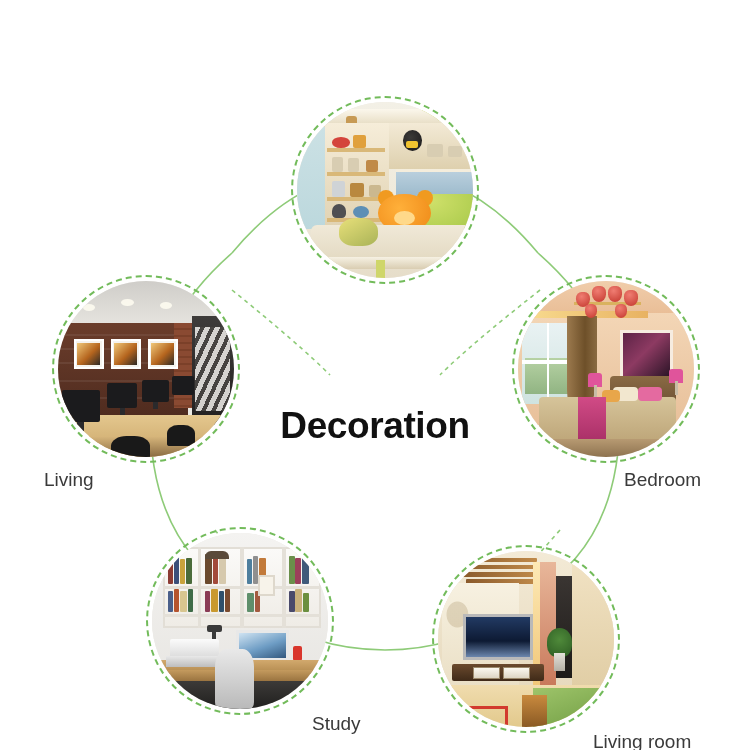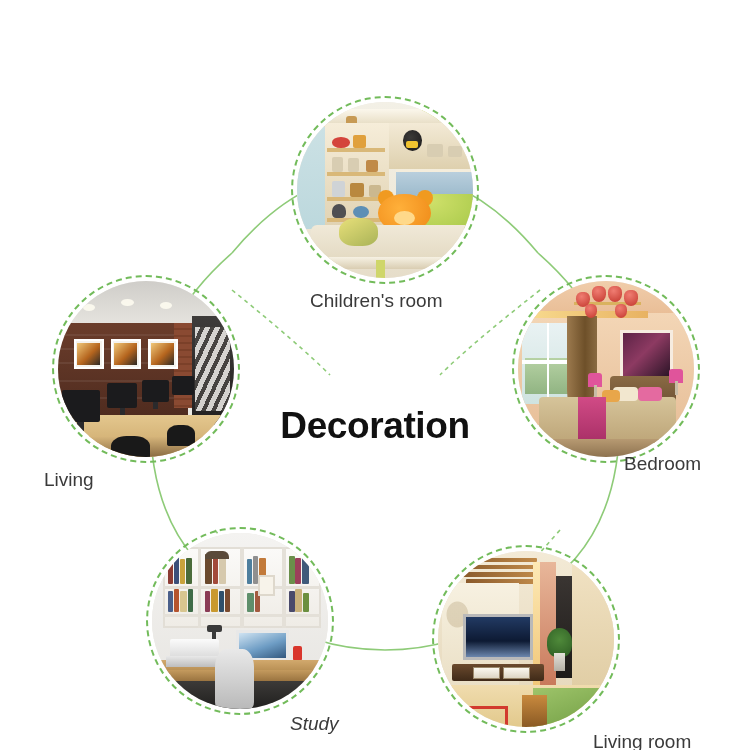--- a/index.html
+++ b/index.html
@@ -355,21 +355,20 @@
           <div class="p kids-ear2"></div>
           <div class="p kids-bear"></div>
           <div class="p kids-snout"></div>
           <div class="p kids-bed"></div>
           <div class="p kids-toy"></div>
           <div class="p kids-bedtrim"></div>
           <div class="p kids-post"></div>
         </div>
       </div>
       <div class="node-ring" style="left:-6px; top:-6px; width:188px; height:188px;"></div>
-      <div class="node-label" style="left:13px; top:188px;">Children's room</div>
     </div>
 
     <div class="node" style="left:58px; top:206px; width:176px; height:176px;">
       <div class="node-circle" style="width:176px; height:176px;">
         <div class="scene">
           <div class="p off-ceiling"></div>
           <div class="p off-light" style="left:14%; top:13%; width:7%; height:4%;"></div>
           <div class="p off-light" style="left:36%; top:10%; width:7%; height:4%;"></div>
           <div class="p off-light" style="left:58%; top:12%; width:7%; height:4%;"></div>
           <div class="p off-wall"></div>
@@ -432,21 +431,21 @@
           <div class="p bed-lampst" style="left:89%; top:57%; width:2%; height:8%;"></div>
           <div class="p bed-bedbody"></div>
           <div class="p bed-pillow" style="left:54%; top:60%; width:14%; height:8%;"></div>
           <div class="p bed-pillowp" style="left:68%; top:60%; width:14%; height:8%;"></div>
           <div class="p bed-pillow" style="left:48%; top:62%; width:10%; height:7%; background:#e8a64a;"></div>
           <div class="p bed-runner"></div>
           <div class="p bed-floor"></div>
         </div>
       </div>
       <div class="node-ring" style="left:-6px; top:-6px; width:188px; height:188px;"></div>
-      <div class="node-label" style="left:106px; top:172px;">Bedroom</div>
+      <div class="node-label" style="left:106px; top:188px;">Bedroom</div>
     </div>
 
     <div class="node" style="left:152px; top:458px; width:176px; height:176px;">
       <div class="node-circle" style="width:176px; height:176px;">
         <div class="scene">
           <div class="p st-wall"></div>
           <div class="p st-shelfbox"></div>
           <div class="p st-div" style="left:26%; top:8%; width:2%; height:46%;"></div>
           <div class="p st-div" style="left:50%; top:8%; width:2%; height:46%;"></div>
           <div class="p st-div" style="left:74%; top:8%; width:2%; height:46%;"></div>
@@ -487,21 +486,21 @@
           <div class="p st-red"></div>
           <div class="p st-printer"></div>
           <div class="p st-desk"></div>
           <div class="p st-deskfront"></div>
           <div class="p st-printer2"></div>
           <div class="p st-dark"></div>
           <div class="p st-chair"></div>
         </div>
       </div>
       <div class="node-ring" style="left:-6px; top:-6px; width:188px; height:188px;"></div>
-      <div class="node-label" style="left:138px; top:180px;font-style:italic;">Study</div>
+      <div class="node-label" style="left:160px; top:180px;">Study</div>
     </div>
 
     <div class="node" style="left:438px; top:476px; width:176px; height:176px;">
       <div class="node-circle" style="width:176px; height:176px;">
         <div class="scene">
           <div class="p lv-wall"></div>
           <div class="p lv-slatbg"></div>
           <div class="p lv-slat" style="left:10%; top:4%; width:46%; height:2.5%;"></div>
           <div class="p lv-slat" style="left:12%; top:8%; width:44%; height:2.5%;"></div>
           <div class="p lv-slat" style="left:14%; top:12%; width:42%; height:2.5%;"></div>

